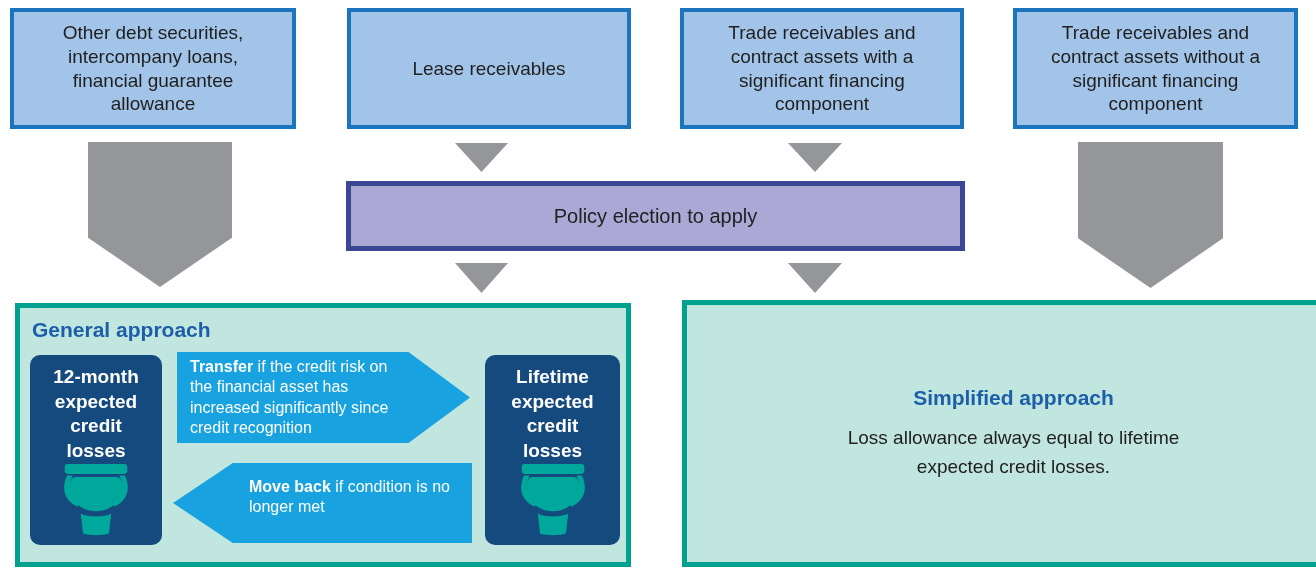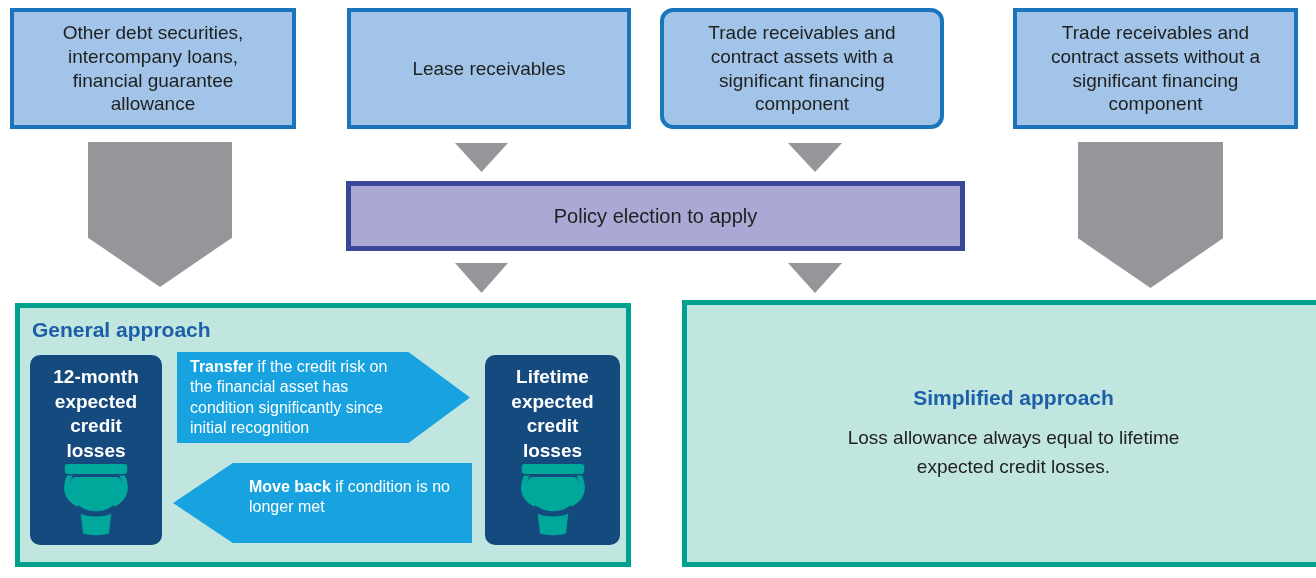--- a/index.html
+++ b/index.html
@@ -8,21 +8,21 @@
 
   
   .top-box{
     position:absolute;top:8px;height:121px;box-sizing:border-box;
     border:4px solid var(--top-box-border);background:var(--top-box-fill);
     display:flex;align-items:center;justify-content:center;text-align:center;
     font-size:19px;line-height:1.26;color:var(--text-dark);padding:0 24px;
   }
   #tb1{left:10px;width:286px;}
   #tb2{left:347px;width:284px;}
-  #tb3{left:660px;width:284px;border-radius:13px;}
+  #tb3{left:680px;width:284px;}
   #tb4{left:1013px;width:285px;align-items:center;}
 
   
   .pent{position:absolute;background:var(--arrow-gray);
         clip-path:polygon(0 0,100% 0,100% 66%,50% 100%,0 66%);}
   #pentL{left:88px;top:142px;width:144px;height:145px;}
   #pentR{left:1078px;top:142px;width:145px;height:146px;}
   .tri{position:absolute;background:var(--arrow-gray);
        clip-path:polygon(0 0,100% 0,50% 100%);}
   #triTL{left:455px;top:143px;width:53px;height:29px;}
@@ -115,21 +115,21 @@
         <rect x="9" y="0" width="82" height="13" rx="4"></rect>
         <path d="M23 17 H77 C85 17 88 36 77 50 C70 58 60 62 50 62 C40 62 30 58 23 50 C12 36 15 17 23 17 Z"></path>
         <path d="M12 15 C4 33 9 48 26 56 L29 49 C17 43 13 30 19 15 Z"></path>
         <path d="M88 15 C96 33 91 48 74 56 L71 49 C83 43 87 30 81 15 Z"></path>
         <path d="M30 65 C38 70 62 70 70 65 L67 91 C59 94 41 94 33 91 Z"></path>
       </svg>
     </div>
 
     <div class="arrow" id="arrowTransfer">
       <span>
-        <span class="lead">Transfer</span><span> if the credit risk on the financial asset has condition significantly since initial recognition</span>
+        <span class="lead">Transfer</span><span> if the credit risk on the financial asset has increased significantly since credit recognition</span>
       </span>
     </div>
 
     <div class="arrow" id="arrowMoveBack">
       <span>
         <span class="lead">Move back</span><span> if condition is no longer met</span>
       </span>
     </div>
 
     <div class="stage" id="stage2">

